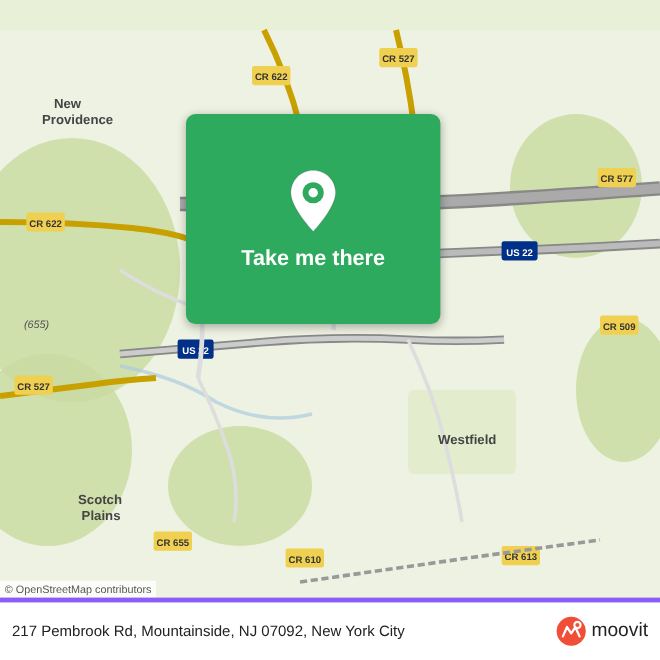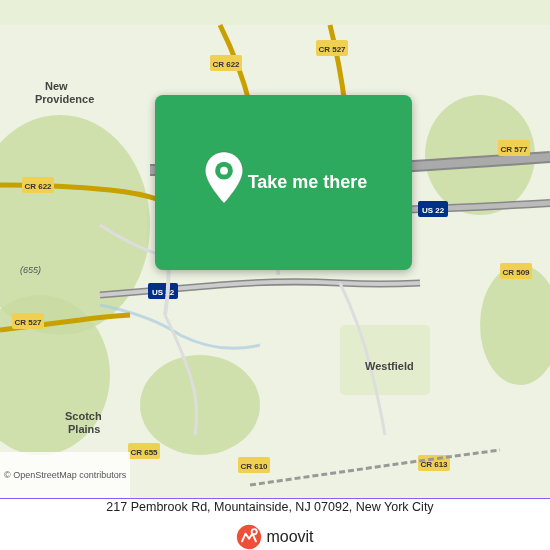--- a/index.html
+++ b/index.html
@@ -24,26 +24,26 @@
       position: absolute;
       top: 0; left: 0;
       width: 100%; height: 100%;
     }
 
     
     #take-me-there-overlay {
       position: absolute;
       top: 95px;
       left: 155px;
-      width: 257px;
+      width: 212px;
       height: 175px;
       background-color: #2eaa5e;
       border-radius: 8px;
       display: flex;
-      flex-direction: row;
+      flex-direction: column;
       align-items: center;
       justify-content: center;
       cursor: pointer;
       box-shadow: 0 2px 8px rgba(0,0,0,0.3);
     }
 
     #location-pin {
       width: 48px;
       height: 55px;
       margin-bottom: 10px;
@@ -60,23 +60,22 @@
     #bottom-bar {
       position: absolute;
       bottom: 0;
       left: 0;
       width: 100%;
       height: 52px;
       background-color: white;
       display: flex;
       align-items: center;
       justify-content: space-between;
-      padding: 0 22px;
-      border-top: 1px solid #8b5cf6;
-      flex-direction: column;
+      padding: 0 10px;
+      border-top: 4px solid #8b5cf6;
     }
 
     #address-text {
       font-size: 12.5px;
       color: #222;
       flex: 1;
       margin-right: 10px;
       line-height: 1.3;
     }
 
@@ -99,21 +98,21 @@
     }
 
     
     #osm-attribution {
       position: absolute;
       bottom: 52px;
       left: 0;
       background: rgba(255,255,255,0.8);
       font-size: 9px;
       color: #555;
-      padding: 18px 4px;
+      padding: 2px 4px;
     }
   </style>
 </head>
 <body>
 
 <div id="map-container">
 
   <svg id="map-svg" viewBox="0 0 550 500" xmlns="http://www.w3.org/2000/svg">
 
     <rect width="550" height="500" fill="#eef2e2"></rect>

